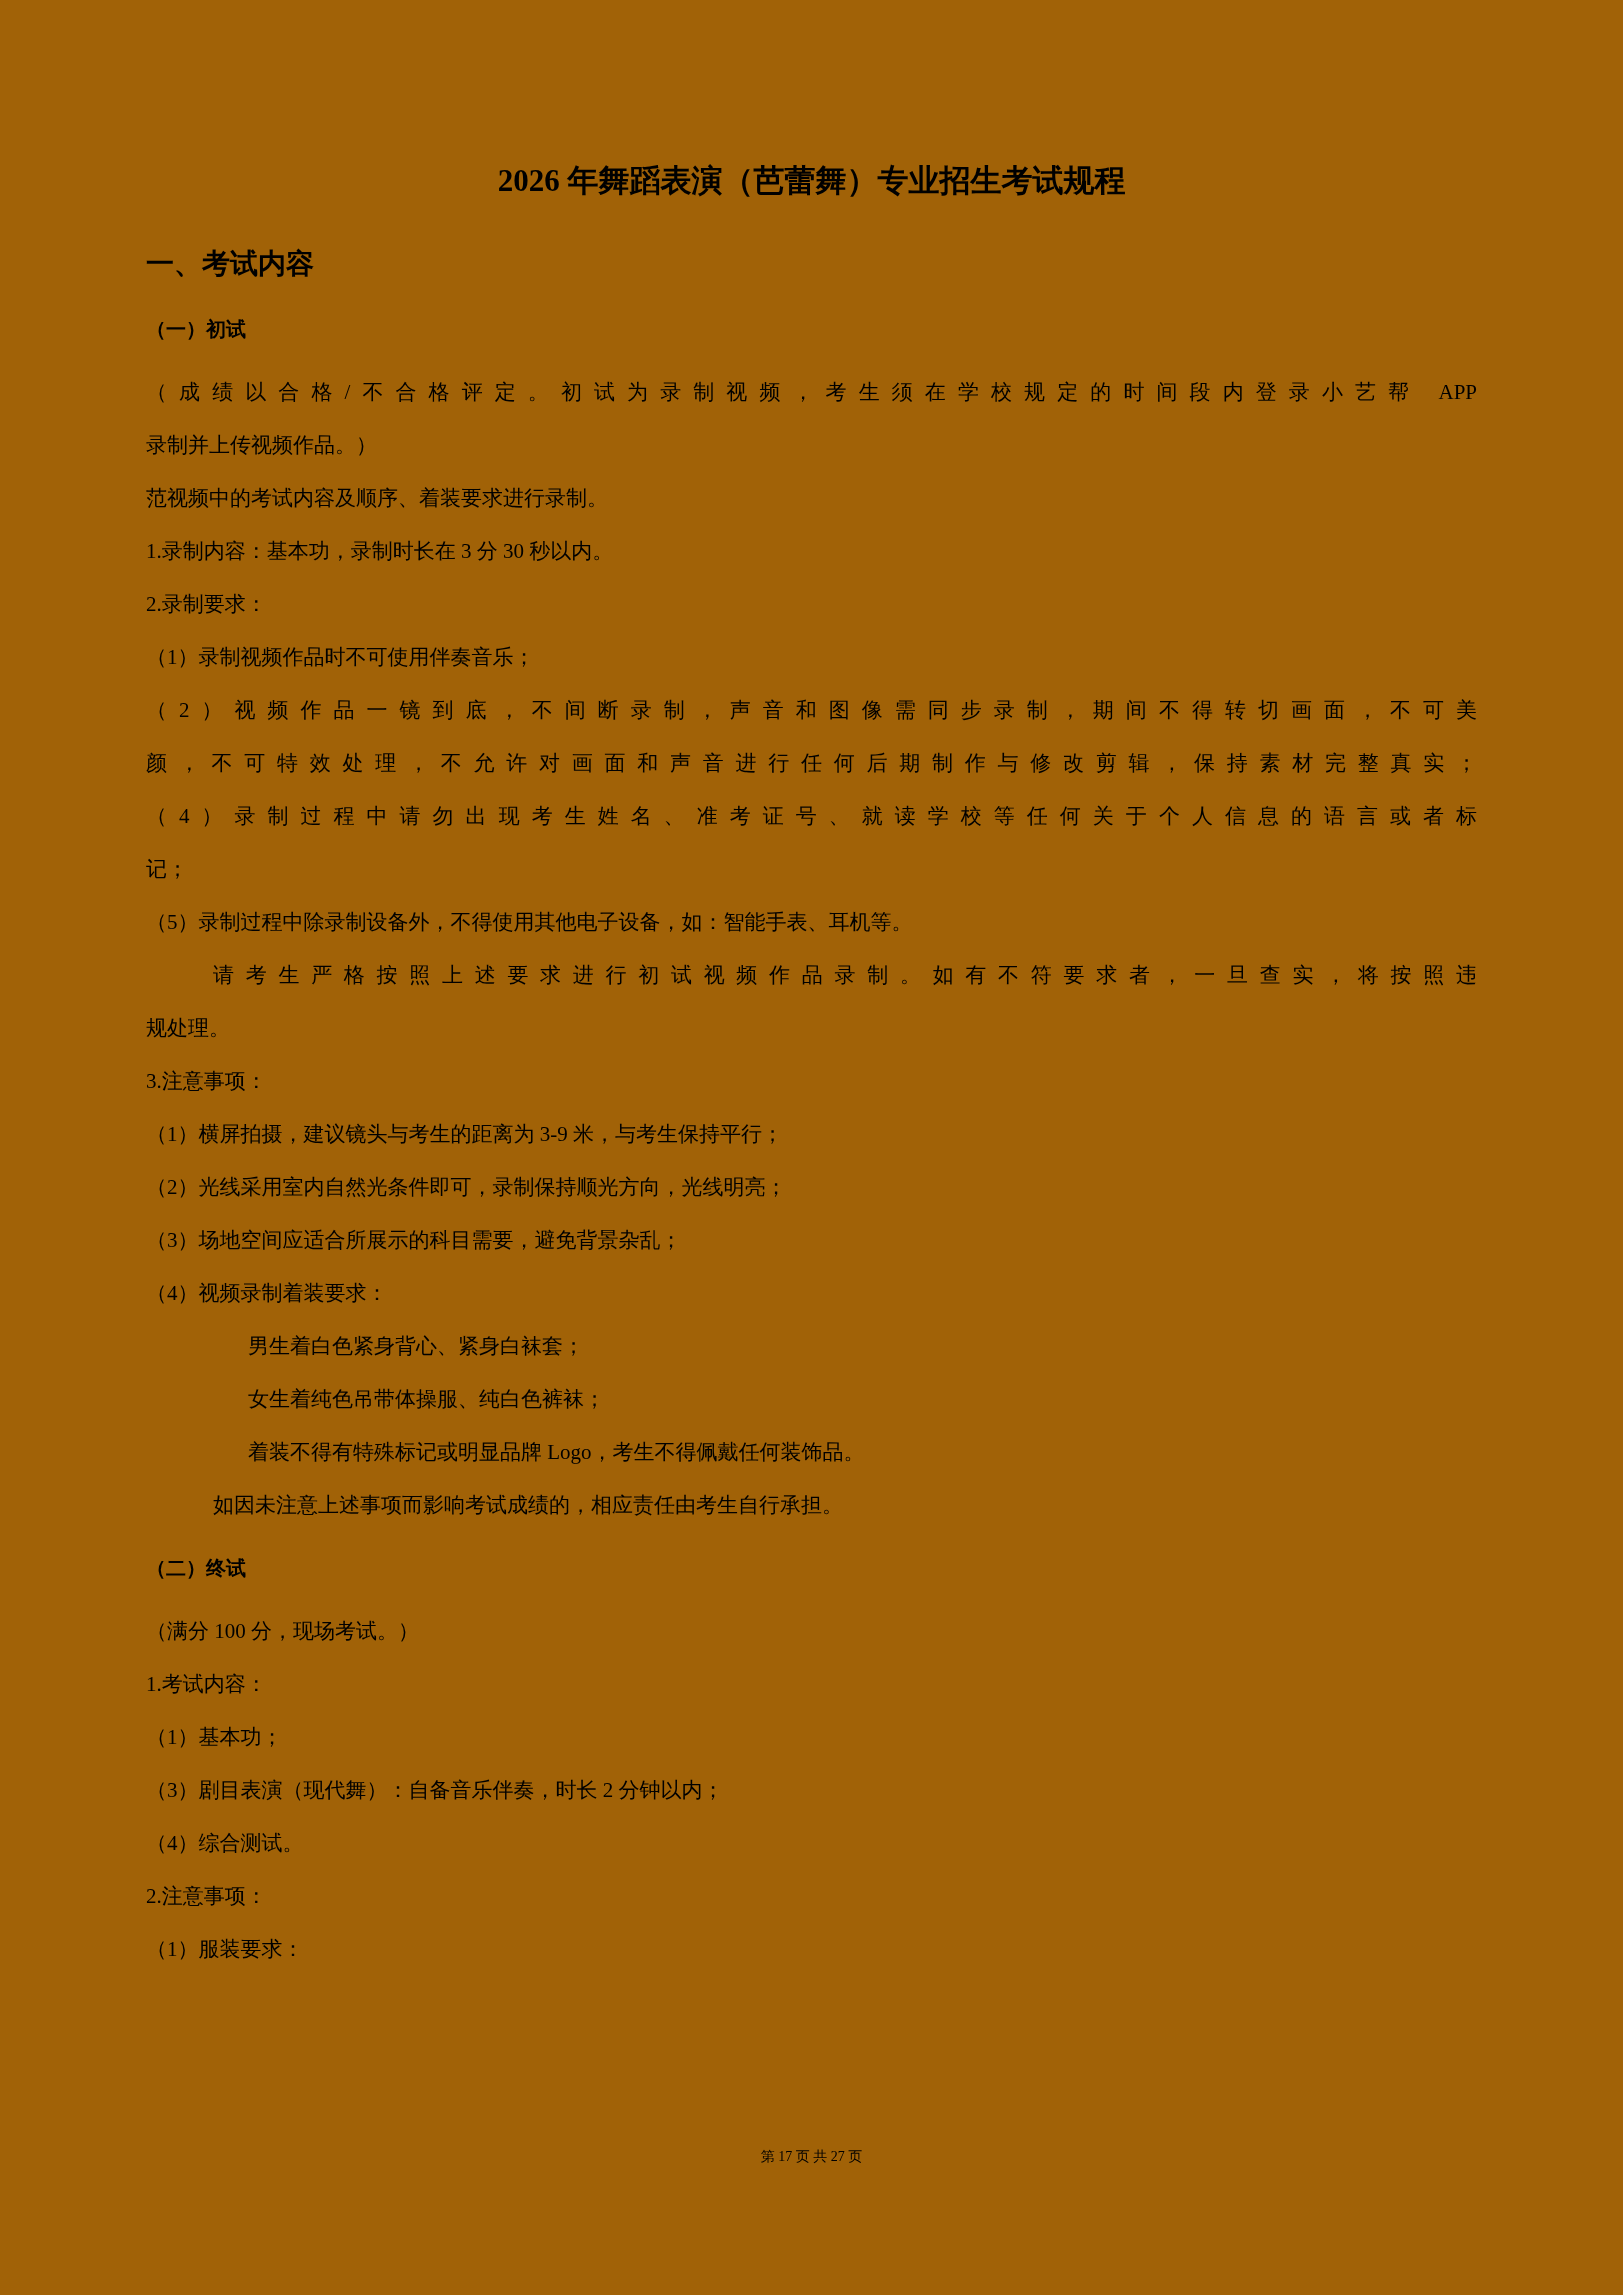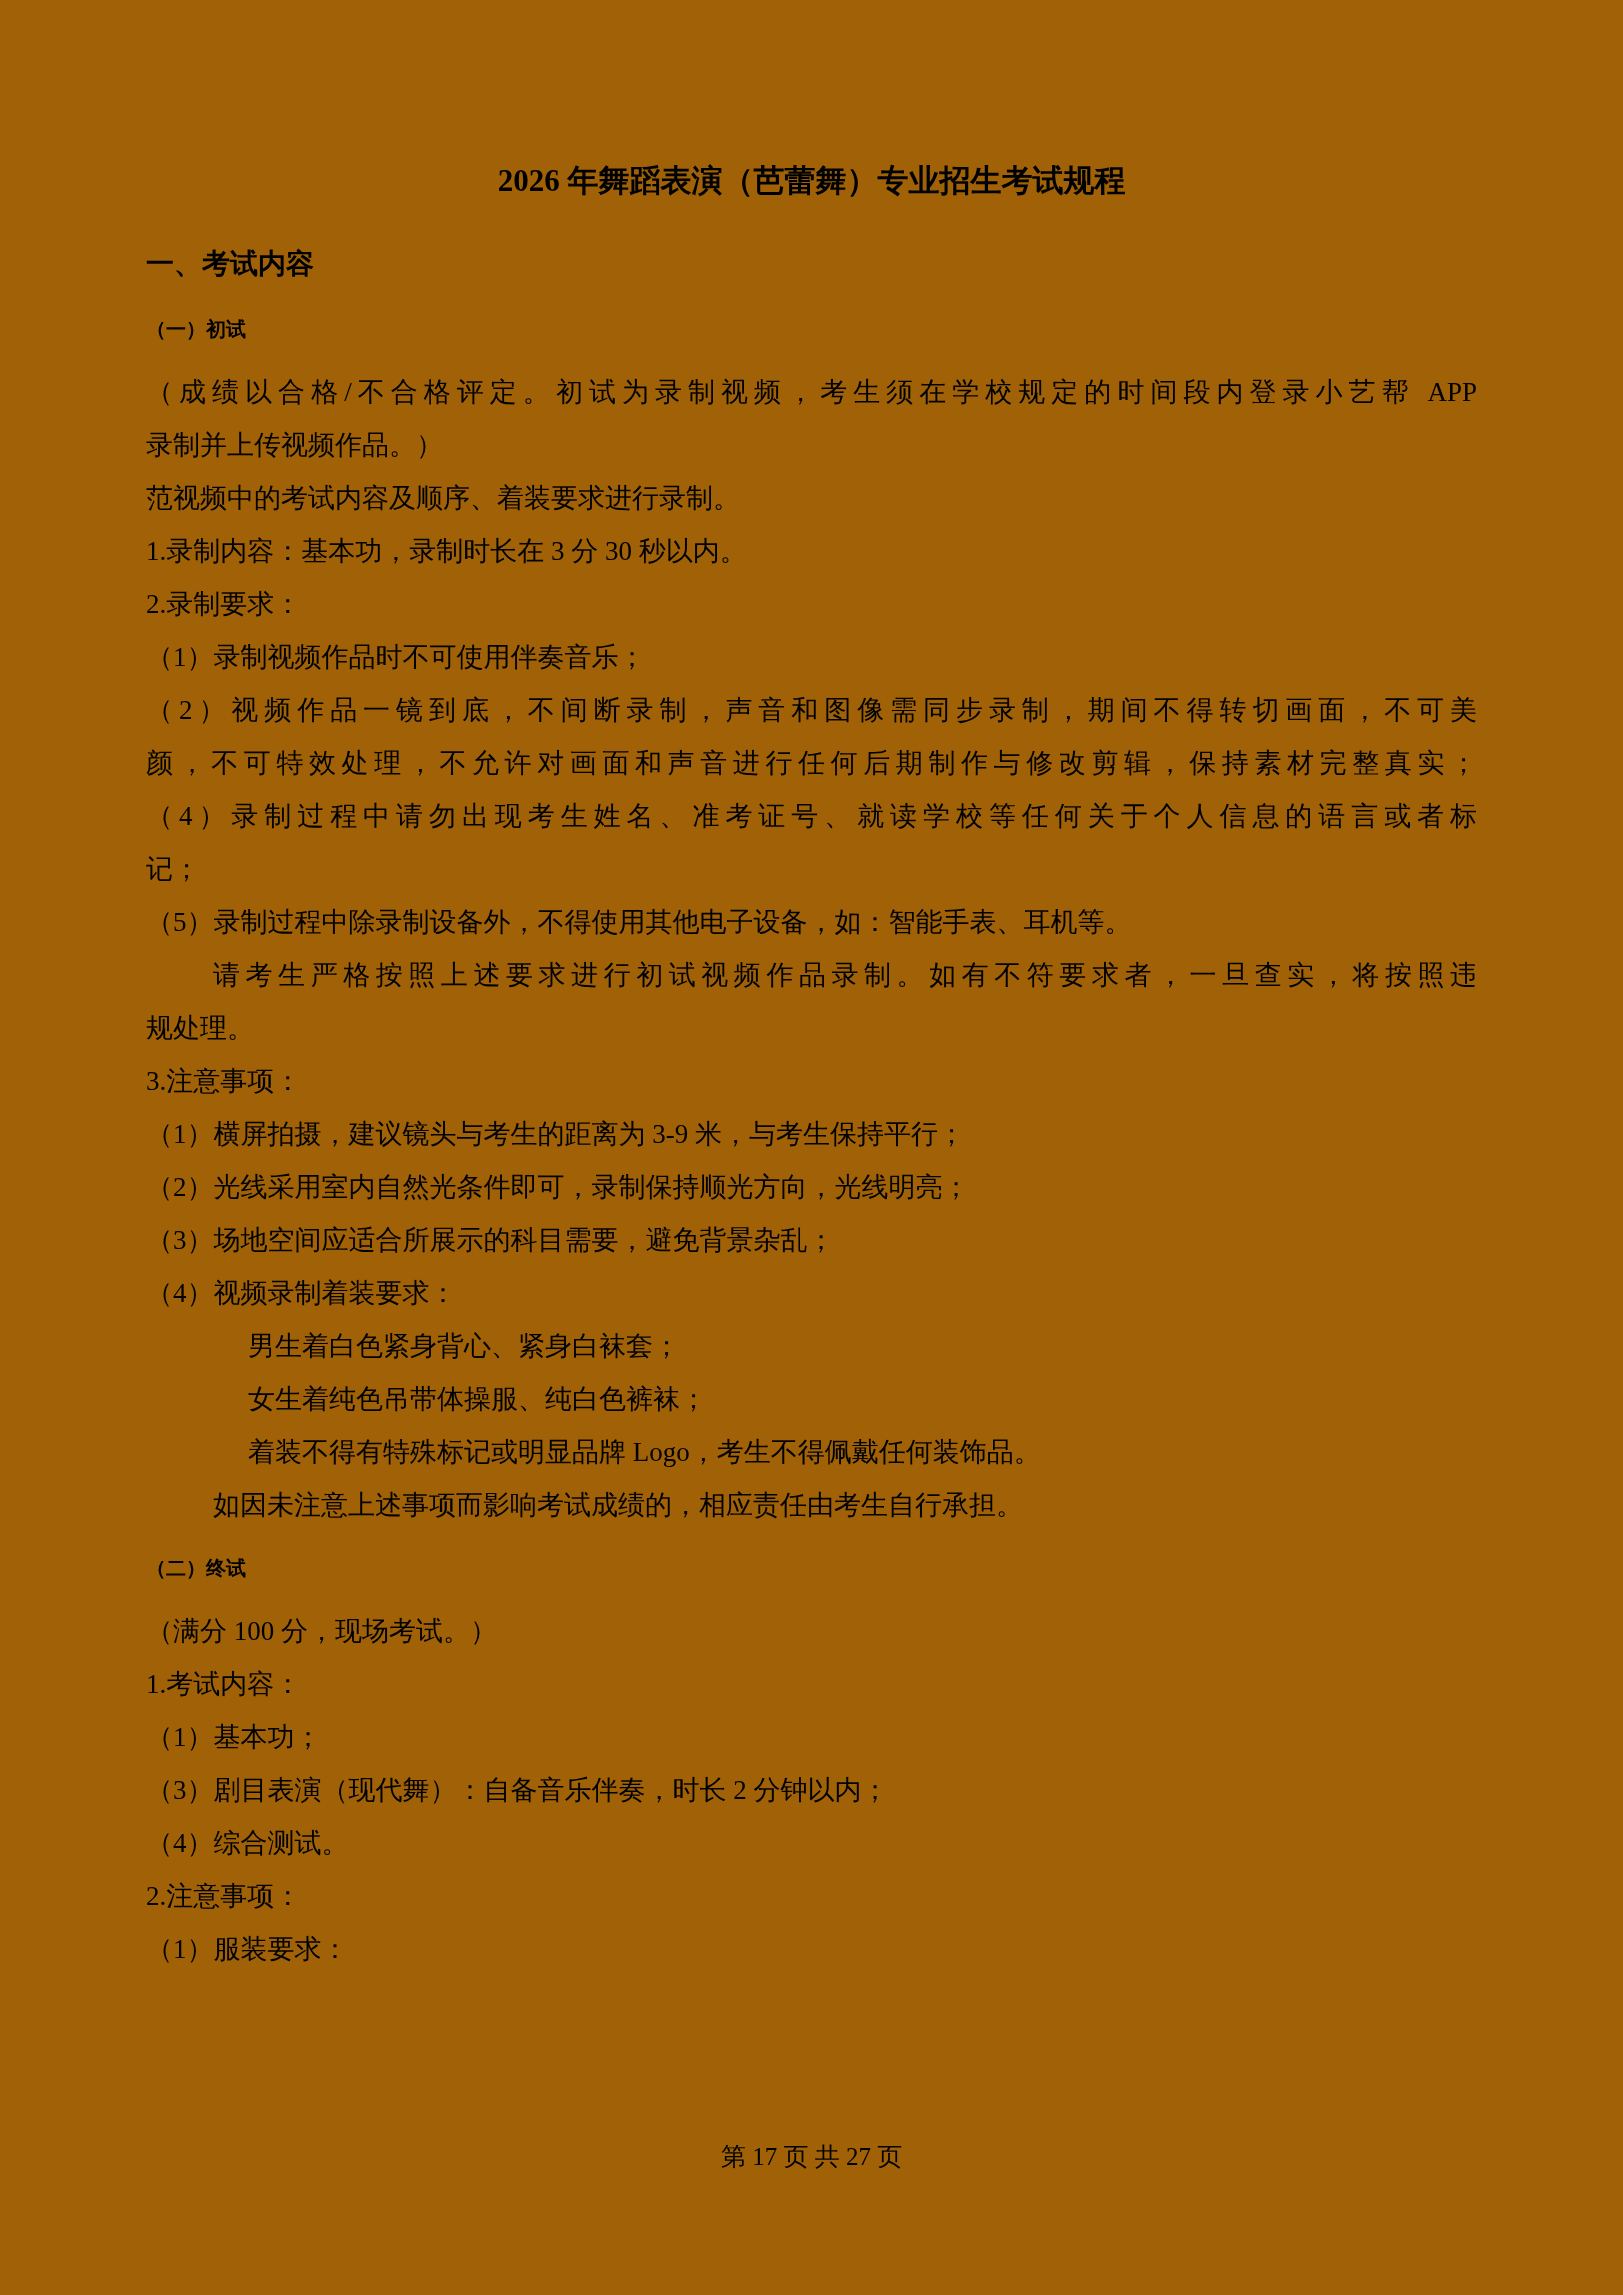--- a/index.html
+++ b/index.html
@@ -13,21 +13,21 @@
     height: 2295px;
     background: #a16207;
     color: #000000;
     font-family: "Liberation Serif", "DejaVu Serif", serif;
     overflow: hidden;
   }
   .content {
     padding: 0 146px;
   }
   .line {
-    font-size: 27px;
+    font-size: 21px;
     line-height: 53px;
     white-space: nowrap;
   }
   .line.fill {
     white-space: normal;
     text-align: justify;
     text-align-last: justify;
   }
   .line.title {
     font-size: 31px;
@@ -55,21 +55,21 @@
     margin-top: 10.2px;
   }
   .indent2 { padding-left: 67px; }
   .indent4 { padding-left: 102px; }
   .footer {
     position: absolute;
     bottom: 123px;
     left: 0;
     width: 100%;
     text-align: center;
-    font-size: 25px;
+    font-size: 14px;
     line-height: 31px;
   }
 </style>
 </head>
 <body>
 
 <div class="page">
   <div class="content">
       <div class="line title">2026 年舞蹈表演（芭蕾舞）专业招生考试规程</div>
       <div class="line h1">一、考试内容</div>

